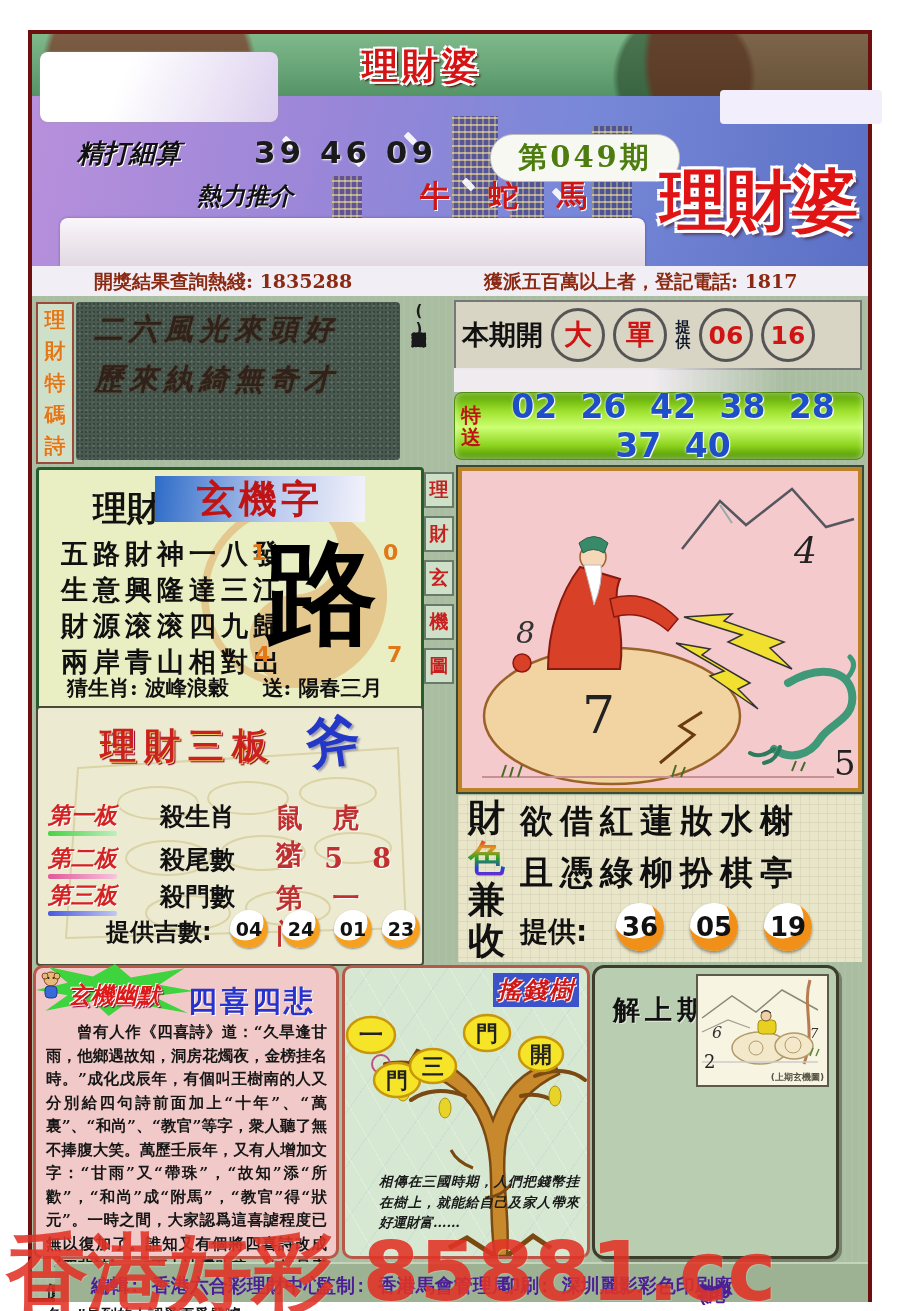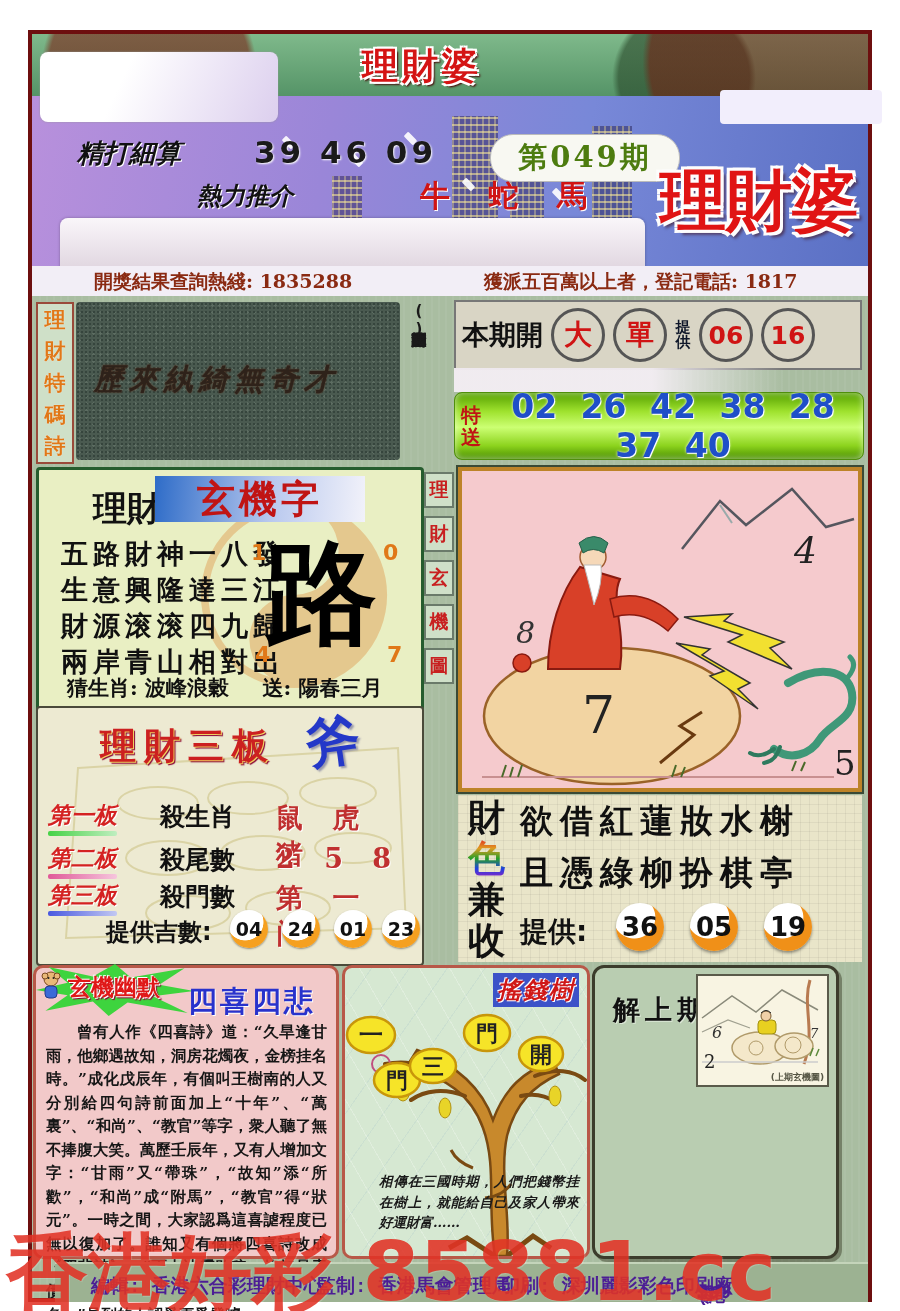--- a/index.html
+++ b/index.html
@@ -135,21 +135,21 @@
   .cs-prov{position:absolute;left:62px;top:118px;font-size:28px;font-weight:bold;color:#111}
   .ball-b{position:absolute;top:108px;width:48px;height:48px;border-radius:50%;
       background:radial-gradient(circle at 38% 30%,#fff 0 46%,#f09018 48% 100%);
       display:flex;align-items:center;justify-content:center;font-size:26px;font-weight:bold;color:#111;
       box-shadow:0 2px 3px rgba(0,0,0,.4)}
   
   .humor{left:1px;top:931px;width:306px;height:294px;background:#f2c9c9;border:3px solid #b85848;
       border-radius:10px;box-sizing:border-box}
   .star{position:absolute;left:0;top:-4px;width:158px;height:52px;background:#3ed43e;
       clip-path:polygon(0 50%,20% 36%,8% 6%,36% 24%,50% 0,60% 26%,94% 8%,78% 40%,100% 52%,74% 62%,96% 94%,58% 74%,46% 100%,36% 72%,6% 90%,20% 60%)}
-  .humor-hdr{position:absolute;left:32px;top:4px;font-size:23px;font-weight:bold;
+  .humor-hdr{position:absolute;left:32px;top:12px;font-size:23px;font-weight:bold;font-style:italic;
       color:#e01818;text-shadow:-1px -1px 0 #fff,1px 1px 0 #fff,2px 2px 1px #803}
   .humor-title{position:absolute;left:152px;top:14px;font-size:29px;font-weight:bold;color:#2832cc;
       letter-spacing:3px;text-shadow:1px 1px 0 #fff}
   .humor-body{position:absolute;left:10px;right:9px;top:52px;font-size:15.5px;line-height:1.52;
       color:#161616;font-family:"DejaVu Serif",serif;text-align:justify;text-indent:2em;font-weight:bold}
   .treep{left:310px;top:931px;width:248px;height:294px;background:#d6e8d2;border:3px solid #b85848;
       border-radius:10px;box-sizing:border-box;overflow:hidden;
       background-image:repeating-linear-gradient(60deg,rgba(255,255,255,.25) 0 1px,transparent 1px 26px),
                        repeating-linear-gradient(-55deg,rgba(160,190,200,.2) 0 1px,transparent 1px 31px)}
   .tree-title{position:absolute;right:8px;top:5px;background:#3c52c8;padding:1px 4px;
@@ -209,20 +209,21 @@
   </div>
 
   <div class="abs vlabel-box">
     <span>理</span>
     <span>財</span>
     <span>特</span>
     <span>碼</span>
     <span>詩</span>
   </div>
   <div class="abs scratch">
+    <div class="l" style="top:8px">二六風光來頭好</div>
     <div class="l" style="top:58px">歷來紈綺無奇才</div>
   </div>
   <div class="abs scratch-note">(請刮開塗層觀閱)</div>
 
   <div class="abs open-box">
     <span class="lbl">本期開</span>
     <span class="circ ch">大</span>
     <span class="circ ch">單</span>
     <span class="tiny-prov">提供</span>
     <span class="circ num">06</span>

